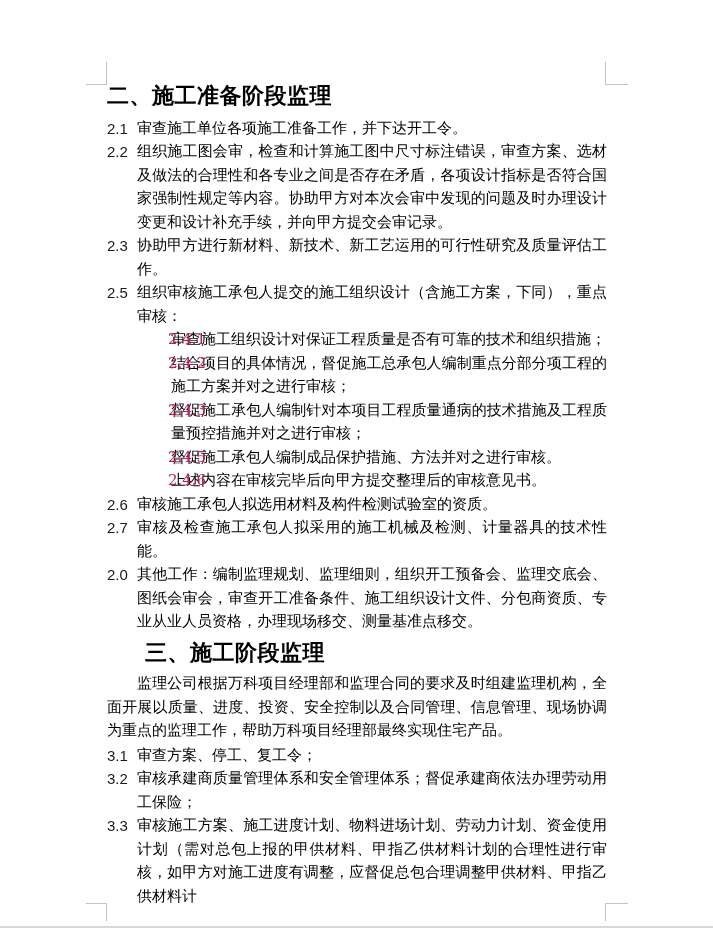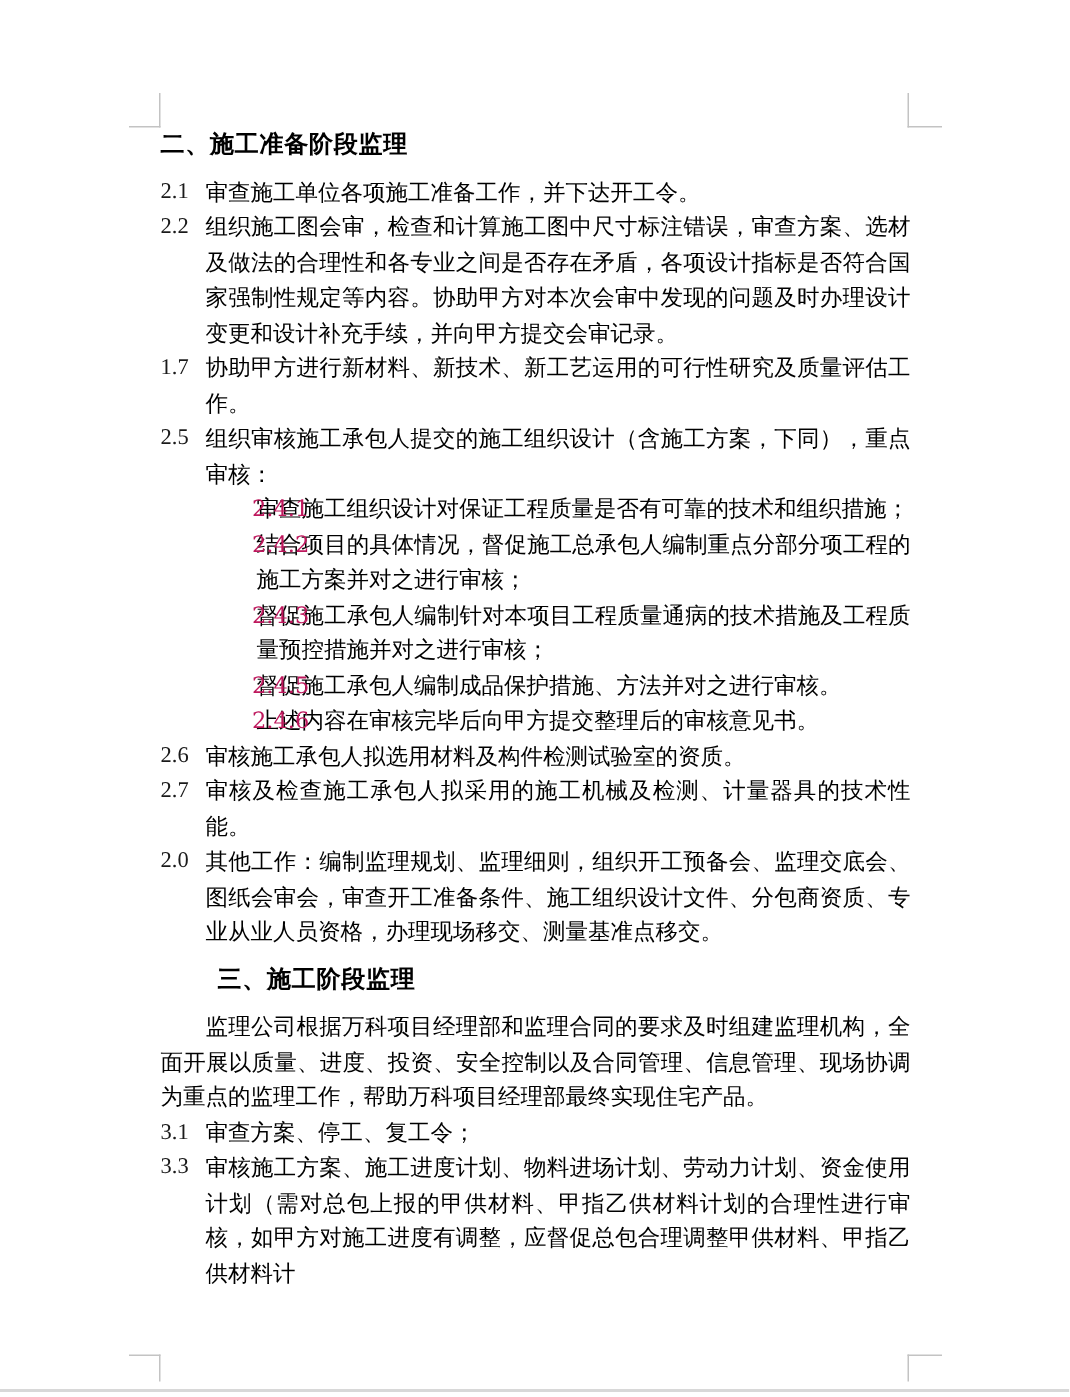--- a/index.html
+++ b/index.html
@@ -23,54 +23,55 @@
   .content {
     position: absolute;
     left: 107px;
     top: 84px;
     width: 500px;
     font-size: 15px;
     line-height: 23.5px;
   }
   .sec-heading {
     font-weight: bold;
-    font-size: 16px;
+    font-size: 22px;
     margin: 0 0 9px 0;
     letter-spacing: 0.5px;
   }
   .sec-heading.later { margin-top: 7px; margin-left: 38px; }
   .item {
     position: relative;
     padding-left: 30px;
     text-align: justify;
   }
   .item > .num {
     position: absolute;
     left: 0;
     top: 0;
-    font-family: Liberation Serif, serif;
+    font-family: Liberation Sans, sans-serif;
     color: #1a1a1a;
   }
   .subitem {
     position: relative;
     padding-left: 64px;
     text-align: justify;
   }
   .subitem > .num {
     position: absolute;
     left: 29px;
     top: 0;
     font-family: "DejaVu Serif", serif;
     color: #be185d;
     margin-left: 32px;
   }
   .intro {
     margin: 0 0 0 0;
     text-indent: 2em;
     text-align: justify;
+    font-family: Liberation Mono, monospace;
   }
 </style>
 </head>
 <body>
 
 <div class="page">
 
   <div class="mark mark-tl"></div>
   <div class="mark mark-tr"></div>
   <div class="mark mark-bl"></div>
@@ -85,21 +86,21 @@
       <span class="num">2.1</span>
       <span>审查施工单位各项施工准备工作，并下达开工令。</span>
     </div>
 
     <div class="item">
       <span class="num">2.2</span>
       <span>组织施工图会审，检查和计算施工图中尺寸标注错误，审查方案、选材及做法的合理性和各专业之间是否存在矛盾，各项设计指标是否符合国家强制性规定等内容。协助甲方对本次会审中发现的问题及时办理设计变更和设计补充手续，并向甲方提交会审记录。</span>
     </div>
 
     <div class="item">
-      <span class="num">1.7</span>
+      <span class="num">2.3</span>
       <span>协助甲方进行新材料、新技术、新工艺运用的可行性研究及质量评估工作。</span>
     </div>
 
 
     <div class="item">
       <span class="num">2.5</span>
       <span>组织审核施工承包人提交的施工组织设计（含施工方案，下同），重点审核：</span>
     </div>
 
     <div class="subitem">
@@ -145,20 +146,24 @@
 
     <div class="sec-heading later">三、施工阶段监理</div>
 
     <p class="intro">监理公司根据万科项目经理部和监理合同的要求及时组建监理机构，全面开展以质量、进度、投资、安全控制以及合同管理、信息管理、现场协调为重点的监理工作，帮助万科项目经理部最终实现住宅产品。</p>
 
     <div class="item">
       <span class="num">3.1</span>
       <span>审查方案、停工、复工令；</span>
     </div>
 
+    <div class="item">
+      <span class="num">3.2</span>
+      <span>审核承建商质量管理体系和安全管理体系；督促承建商依法办理劳动用工保险；</span>
+    </div>
 
     <div class="item">
       <span class="num">3.3</span>
       <span>审核施工方案、施工进度计划、物料进场计划、劳动力计划、资金使用计划（需对总包上报的甲供材料、甲指乙供材料计划的合理性进行审核，如甲方对施工进度有调整，应督促总包合理调整甲供材料、甲指乙供材料计</span>
     </div>
 
   </div>
 </div>
 
 </body></html>

